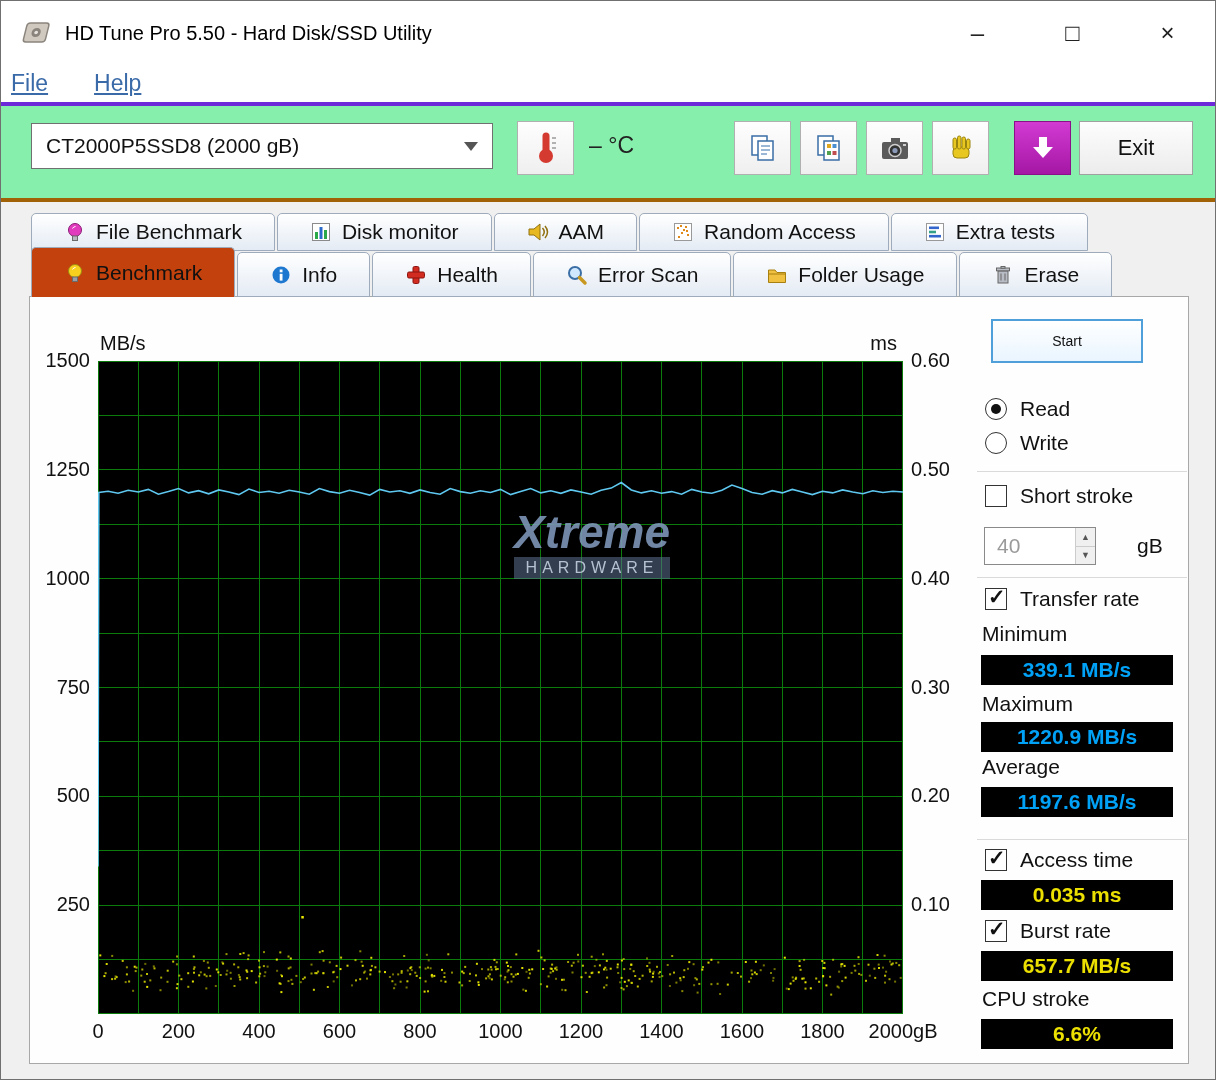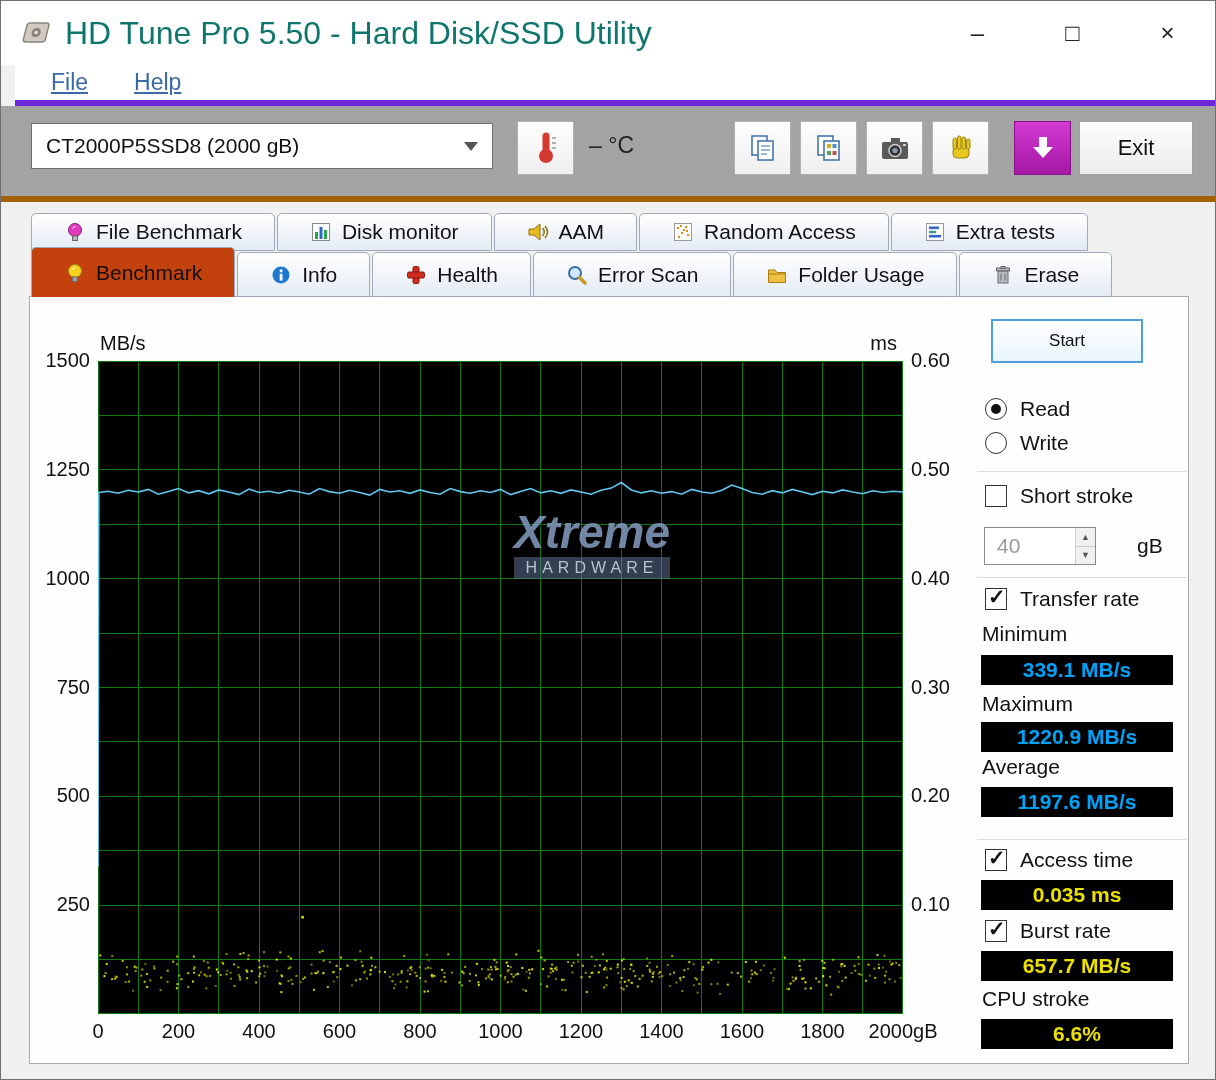--- a/index.html
+++ b/index.html
@@ -2,28 +2,28 @@
 <html><head>
 <meta charset="utf-8">
 <style>
 *{margin:0;padding:0;box-sizing:border-box}
 html,body{background:#fff}
 body{font-family:"Liberation Sans",sans-serif}
 .window{position:relative;width:1216px;height:1080px;background:#f0f0f0;border:1px solid #707070;overflow:hidden}
 
 .titlebar{position:absolute;top:0;left:0;right:0;height:64px;background:#fff;display:flex;align-items:center}
 .app-icon{margin-left:16px;display:flex}
-.title{margin-left:12px;font-size:32px;color:#0f766e}
+.title{margin-left:12px;font-size:20px;color:#000000}
 .win-controls{margin-left:auto;display:flex;height:100%}
 .win-btn{width:95px;height:100%;display:flex;align-items:center;justify-content:center;font-size:24px;color:#222;cursor:default}
 
-.menubar{position:absolute;top:64px;left:14px;right:0;height:41px;background:#fff;display:flex;align-items:center;padding-left:36px;gap:46px;border-bottom:6px solid #6d28d9}
+.menubar{position:absolute;top:64px;left:0;right:0;height:41px;background:#fff;display:flex;align-items:center;padding-left:10px;gap:46px;border-bottom:4px solid #6d28d9}
 .menu-item{font-size:23px;color:#3a6aa8;text-decoration:underline;cursor:default}
 
-.toolbar{position:absolute;top:105px;left:0;right:0;height:96px;background:#a3a3a3;border-bottom:6px solid #a16207}
+.toolbar{position:absolute;top:105px;left:0;right:0;height:96px;background:#86efac;border-bottom:4px solid #a16207}
 .combo{position:absolute;left:30px;top:17px;width:462px;height:46px;background:#fff;border:1px solid #707070;display:flex;align-items:center;padding:0 14px;font-size:21px;color:#111}
 .combo-arrow{margin-left:auto;width:0;height:0;border-left:7px solid transparent;border-right:7px solid transparent;border-top:9px solid #555}
 .tool-btn{width:57px;height:54px;background:linear-gradient(#fefefe,#efefef);border:1px solid #b0b0b0;display:flex;align-items:center;justify-content:center}
 .thermo{position:absolute;left:516px;top:15px}
 .temp-label{position:absolute;left:588px;top:26px;font-size:23px;color:#222}
 .tb-buttons{position:absolute;left:733px;top:15px;display:flex;gap:9px;align-items:center}
 .tool-btn.magenta{background:linear-gradient(#d23ad2,#a517a5);border-color:#8a108a;margin-left:16px}
 .exit-btn{position:absolute;left:1078px;top:15px;width:114px;height:54px;background:linear-gradient(#fdfdfd,#ececec);border:1px solid #a0a0a0;font-size:22px;font-family:inherit;color:#111}
 
 .tabrow1{position:absolute;left:30px;top:212px;display:flex;gap:2px;height:38px;z-index:2}
@@ -35,21 +35,21 @@
 
 .page{position:absolute;left:28px;top:295px;width:1160px;height:768px;background:#fefefe;border:1px solid #a8a8a8;z-index:1}
 
 .chart-wrap{position:absolute;left:97px;top:360px;width:805px;height:653px;z-index:3}
 .axis-unit{position:absolute;font-size:20px;color:#111;white-space:nowrap}
 .tick{position:absolute;font-size:20px;color:#111;white-space:nowrap}
 .watermark{position:absolute;left:416px;top:148px;text-align:center;pointer-events:none}
 .wm1{font-size:46px;font-style:italic;font-weight:bold;color:rgba(140,168,205,0.8);text-shadow:1px 1px 2px rgba(0,0,0,0.55);line-height:1}
 .wm2{margin-top:2px;font-size:16px;letter-spacing:5px;color:rgba(205,216,230,0.85);background:rgba(92,115,148,0.55);padding:2px 8px}
 
-.start-btn{position:absolute;left:990px;top:318px;width:152px;height:44px;background:linear-gradient(#ffffff,#e9f5ff);border:2px solid #4f9fdb;font-size:17px;font-family:inherit;color:#111;z-index:4}
+.start-btn{position:absolute;left:990px;top:318px;width:152px;height:44px;background:linear-gradient(#ffffff,#e9f5ff);border:2px solid #4f9fdb;font-size:14px;font-family:inherit;color:#111;z-index:4}
 .ctl{position:absolute;left:984px;display:flex;align-items:center;gap:13px;font-size:21px;color:#111;z-index:4}
 .radio{width:22px;height:22px;border:1.5px solid #333;border-radius:50%;background:#fff;position:relative;flex:0 0 auto}
 .radio.selected::after{content:"";position:absolute;left:4.5px;top:4.5px;width:10px;height:10px;border-radius:50%;background:#111}
 .box{width:22px;height:22px;border:1.5px solid #333;background:#fff;position:relative;flex:0 0 auto}
 .box.checked::after{content:"✓";position:absolute;left:2px;top:-4px;font-size:21px;font-weight:bold;color:#111}
 .sep{position:absolute;left:976px;width:210px;height:1px;background:#dadada;z-index:4}
 .spinner{position:absolute;left:983px;top:526px;width:112px;height:38px;background:#fff;border:1px solid #8a8a8a;display:flex;z-index:4}
 .spin-val{flex:1;display:flex;align-items:center;padding-left:12px;font-size:21px;color:#9a9a9a}
 .spin-btns{width:20px;display:flex;flex-direction:column;border-left:1px solid #ccc}
 .spin-up,.spin-down{flex:1;display:flex;align-items:center;justify-content:center;font-size:9px;color:#555;background:#f0f0f0}

